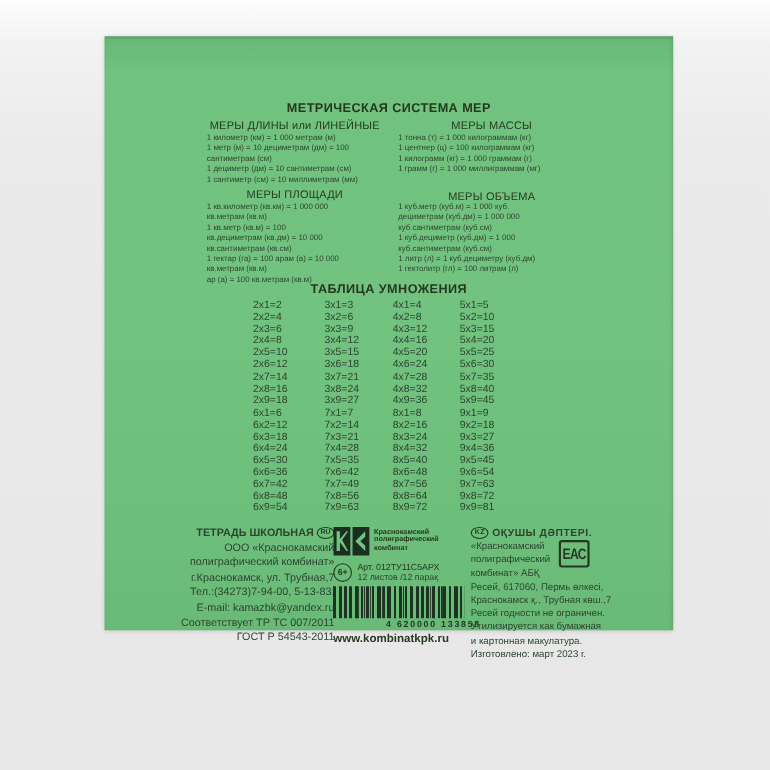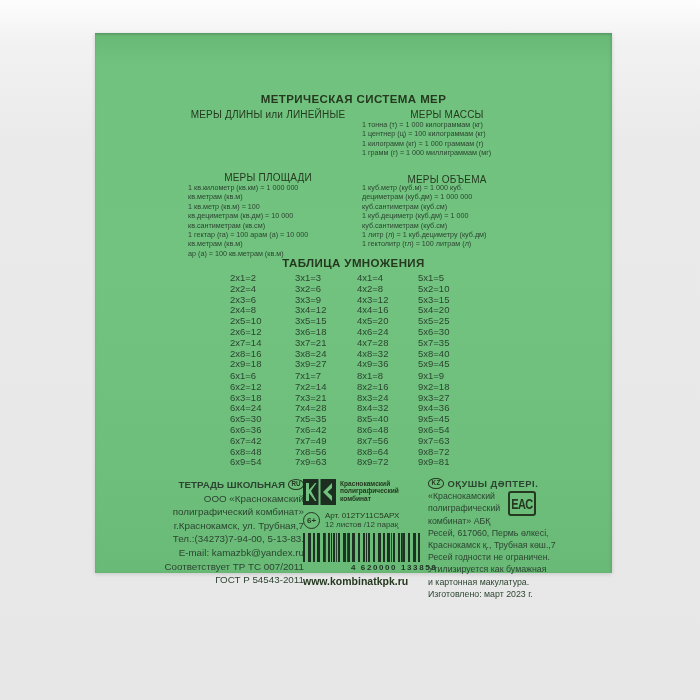--- a/index.html
+++ b/index.html
@@ -64,20 +64,27 @@
 </head>
 <body>
 
 <div class="cover">
 
   <div class="abs ctr big-title" style="top:60px;">МЕТРИЧЕСКАЯ СИСТЕМА МЕР</div>
 
   <div class="abs sec-head" style="top:76px;left:73px;width:200px;text-align:center;">МЕРЫ ДЛИНЫ или ЛИНЕЙНЫЕ</div>
   <div class="abs sec-head" style="top:76px;left:252px;width:200px;text-align:center;">МЕРЫ МАССЫ</div>
 
+  <div class="abs" style="top:87px;left:93px;">
+      <div class="mline">1 километр (км) = 1 000 метрам (м)</div>
+      <div class="mline">1 метр (м) = 10 дециметрам (дм) = 100</div>
+      <div class="mline">сантиметрам (см)</div>
+      <div class="mline">1 дециметр (дм) = 10 сантиметрам (см)</div>
+      <div class="mline">1 сантиметр (см) = 10 миллиметрам (мм)</div>
+    </div>
   <div class="abs" style="top:87px;left:267px;">
       <div class="mline">1 тонна (т) = 1 000 килограммам (кг)</div>
       <div class="mline">1 центнер (ц) = 100 килограммам (кг)</div>
       <div class="mline">1 килограмм (кг) = 1 000 граммам (г)</div>
       <div class="mline">1 грамм (г) = 1 000 миллиграммам (мг)</div>
     </div>
 
   <div class="abs sec-head" style="top:139px;left:73px;width:200px;text-align:center;">МЕРЫ ПЛОЩАДИ</div>
   <div class="abs sec-head" style="top:141px;left:252px;width:200px;text-align:center;">МЕРЫ ОБЪЕМА</div>
 

